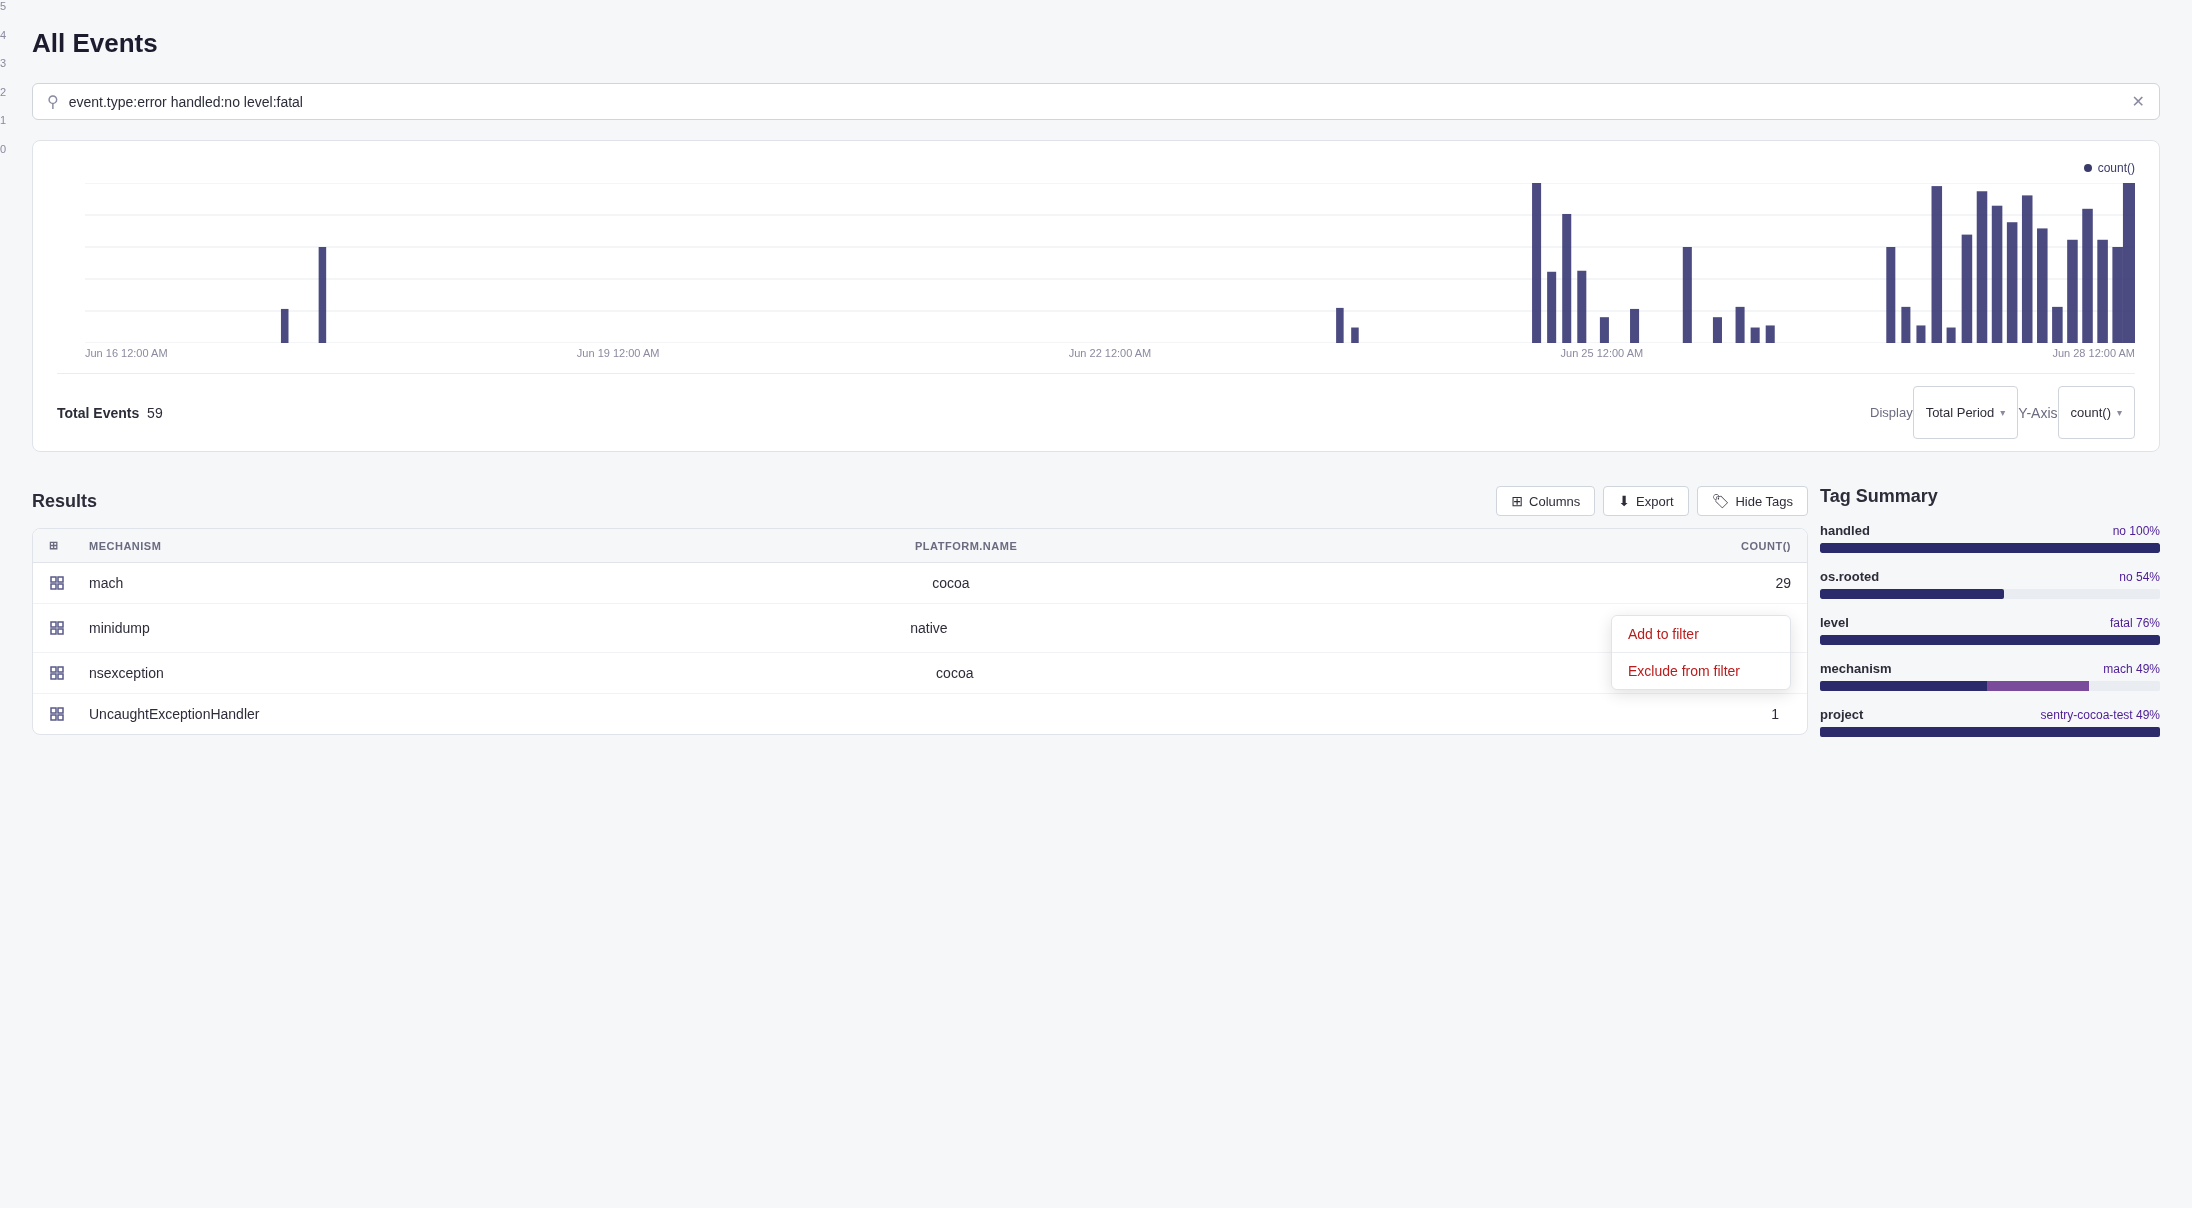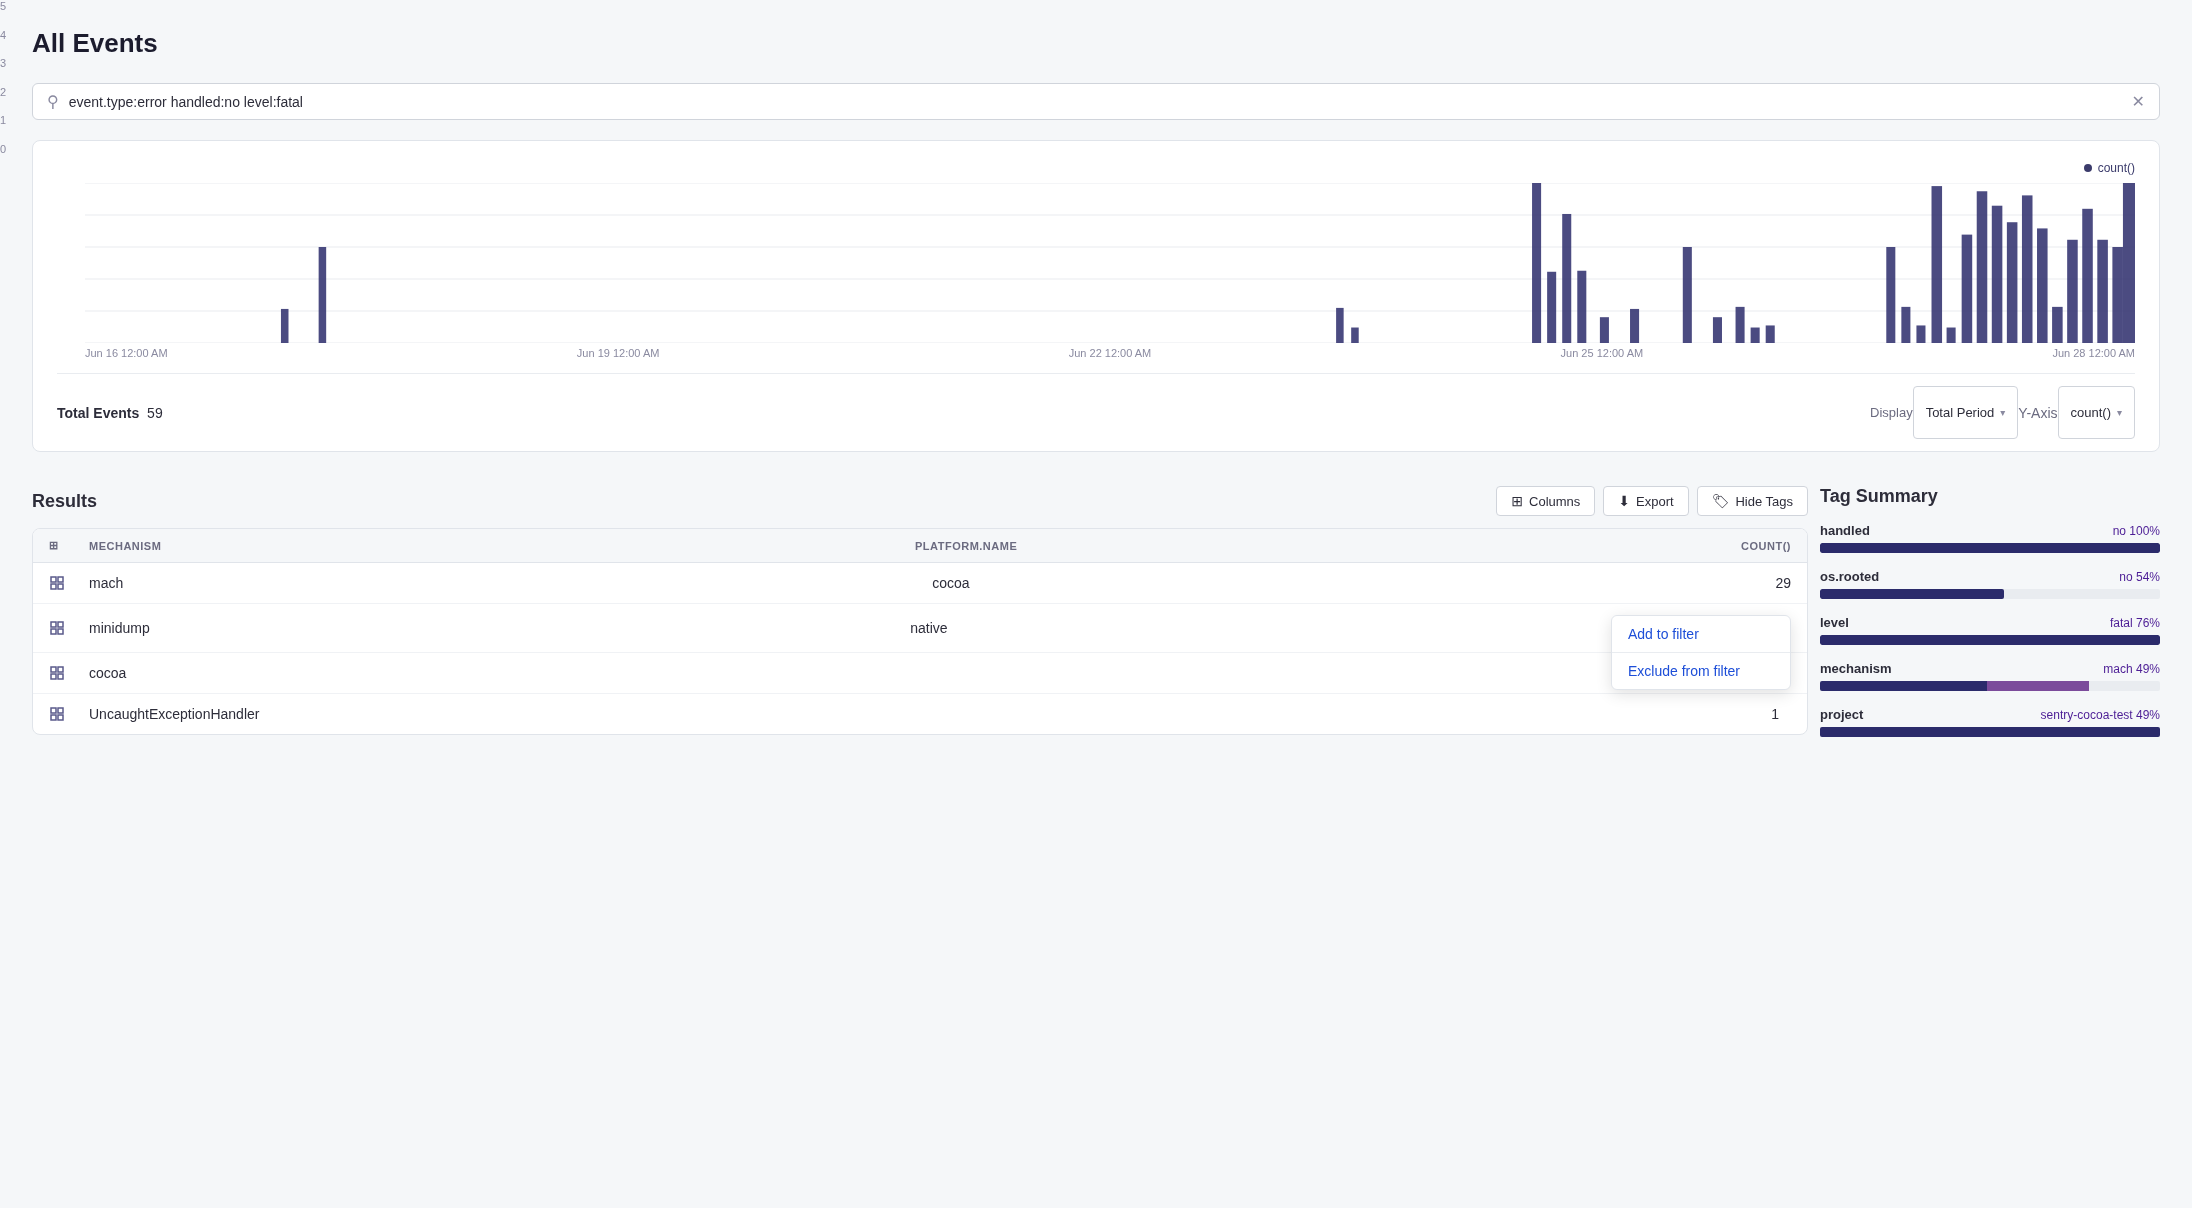--- a/index.html
+++ b/index.html
@@ -209,21 +209,21 @@
       border-radius: 6px;
       box-shadow: 0 4px 16px rgba(0,0,0,0.12);
       z-index: 100;
       min-width: 180px;
       top: 40px;
       right: 0;
     }
     .context-menu-item {
       padding: 10px 16px;
       font-size: 14px;
-      color: #1d4ed8;
+      color: #b91c1c;
       cursor: pointer;
     }
     .context-menu-item:first-child {
       border-bottom: 1px solid #e9ecf0;
     }
 
     
     .tag-summary {
       width: 340px;
       flex-shrink: 0;
@@ -435,20 +435,21 @@
 
         <div class="table-row">
           <span class="row-icon">
             <svg width="16" height="16" viewBox="0 0 16 16">
                 <rect x="2" y="2" width="5" height="5" fill="none" stroke="#5a5a8a" stroke-width="1.5"></rect>
                 <rect x="9" y="2" width="5" height="5" fill="none" stroke="#5a5a8a" stroke-width="1.5"></rect>
                 <rect x="2" y="9" width="5" height="5" fill="none" stroke="#5a5a8a" stroke-width="1.5"></rect>
                 <rect x="9" y="9" width="5" height="5" fill="none" stroke="#5a5a8a" stroke-width="1.5"></rect>
               </svg>
           </span>
+          <span class="row-value">nsexception</span>
           <span class="row-value">cocoa</span>
           <span class="row-count">2</span>
         </div>
 
         <div class="table-row">
           <span class="row-icon">
             <svg width="16" height="16" viewBox="0 0 16 16">
                 <rect x="2" y="2" width="5" height="5" fill="none" stroke="#5a5a8a" stroke-width="1.5"></rect>
                 <rect x="9" y="2" width="5" height="5" fill="none" stroke="#5a5a8a" stroke-width="1.5"></rect>
                 <rect x="2" y="9" width="5" height="5" fill="none" stroke="#5a5a8a" stroke-width="1.5"></rect>

